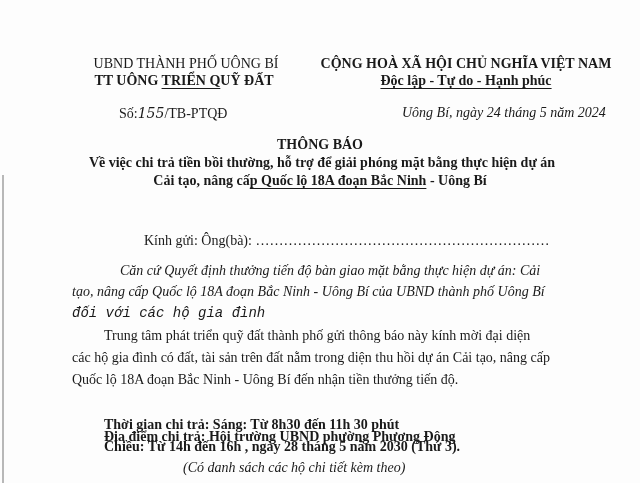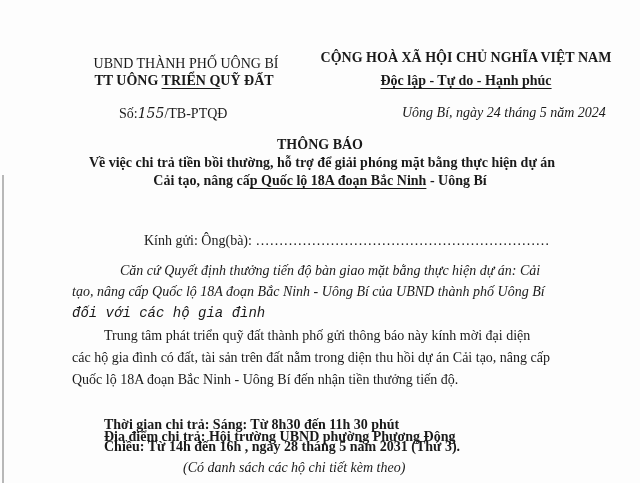--- a/index.html
+++ b/index.html
@@ -26,35 +26,35 @@
 </style>
 </head>
 <body>
 
 <div class="page-edge"></div>
 
 <div class="line center f15" style="left:186px; top:57px;">UBND THÀNH PHỐ UÔNG BÍ</div>
 <div class="line center f15 b" style="left:184px; top:74px;"><span>TT UÔNG </span><span class="u">TRIỂN Q</span><span>UỸ ĐẤT</span></div>
 <div class="line f15" style="left:119px; top:106px;"><span>Số:</span><span class="hand">155</span><span>/TB-PTQĐ</span></div>
 
-<div class="line center f15 b" style="left:466px; top:51px;">CỘNG HOÀ XÃ HỘI CHỦ NGHĨA VIỆT NAM</div>
+<div class="line center f15 b" style="left:466px; top:57px;">CỘNG HOÀ XÃ HỘI CHỦ NGHĨA VIỆT NAM</div>
 <div class="line center f15 b u" style="left:466px; top:74px;">Độc lập - Tự do - Hạnh phúc</div>
 <div class="line f15 i" style="left:358px; top:106px;margin-left:44px;">Uông Bí, ngày 24 tháng 5 năm 2024</div>
 
 <div class="line center f15 b" style="left:320px; top:138px;">THÔNG BÁO</div>
 <div class="line center f15 b" style="left:322px; top:156px;">Về việc chi trả tiền bồi thường, hỗ trợ để giải phóng mặt bằng thực hiện dự án</div>
 <div class="line center f15 b" style="left:320px; top:174px;"><span>Cải tạo, nâng cấ</span><span class="u">p Quốc lộ 18A đoạn Bắc Ninh</span><span> - Uông Bí</span></div>
 
 <div class="line f15" style="left:144px; top:234px;"><span>Kính gửi: Ông(bà): </span><span>………………………………………………………</span></div>
 
 <div class="line f15 i" style="left:120px; top:264px;">Căn cứ Quyết định thưởng tiến độ bàn giao mặt bằng thực hiện dự án: Cải</div>
 <div class="line f15 i" style="left:72px; top:285px;">tạo, nâng cấp Quốc lộ 18A đoạn Bắc Ninh - Uông Bí của UBND thành phố Uông Bí</div>
 <div class="line f15 i" style="left:72px; top:306px;font-family:Liberation Mono, monospace;">đối với các hộ gia đình</div>
 
 <div class="line f15" style="left:104px; top:329px;">Trung tâm phát triển quỹ đất thành phố gửi thông báo này kính mời đại diện</div>
 <div class="line f15" style="left:72px; top:351px;">các hộ gia đình có đất, tài sản trên đất nằm trong diện thu hồi dự án Cải tạo, nâng cấp</div>
 <div class="line f15" style="left:72px; top:373px;text-align:center;">Quốc lộ 18A đoạn Bắc Ninh - Uông Bí đến nhận tiền thưởng tiến độ.</div>
 
 <div class="line f15 b" style="left:104px; top:396px;margin-top:34px;">Địa điểm chi trả: Hội trường UBND phường Phương Đông</div>
 <div class="line f15 b" style="left:104px; top:418px;">Thời gian chi trả: Sáng: Từ 8h30 đến 11h 30 phút</div>
-<div class="line f15 b" style="left:104px; top:440px;">Chiều: Từ 14h đến 16h , ngày 28 tháng 5 năm 2031 (Thứ 3).</div>
+<div class="line f15 b" style="left:104px; top:440px;">Chiều: Từ 14h đến 16h , ngày 28 tháng 5 năm 2030 (Thứ 3).</div>
 
 <div class="line f15 i" style="left:183px; top:461px;">(Có danh sách các hộ chi tiết kèm theo)</div>
 
 </body></html>

